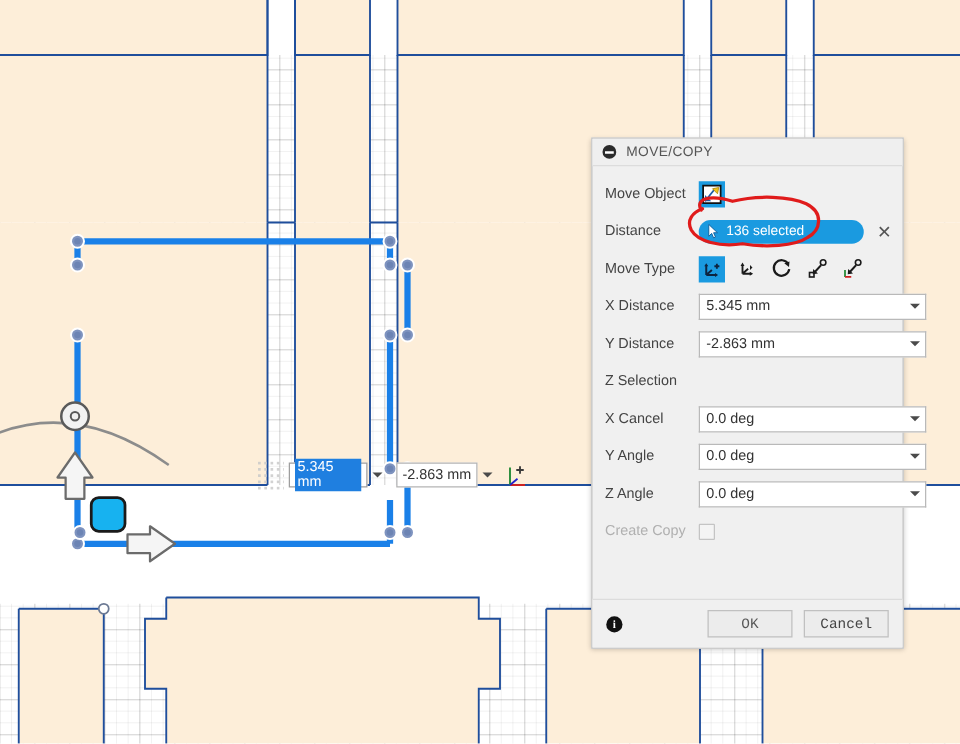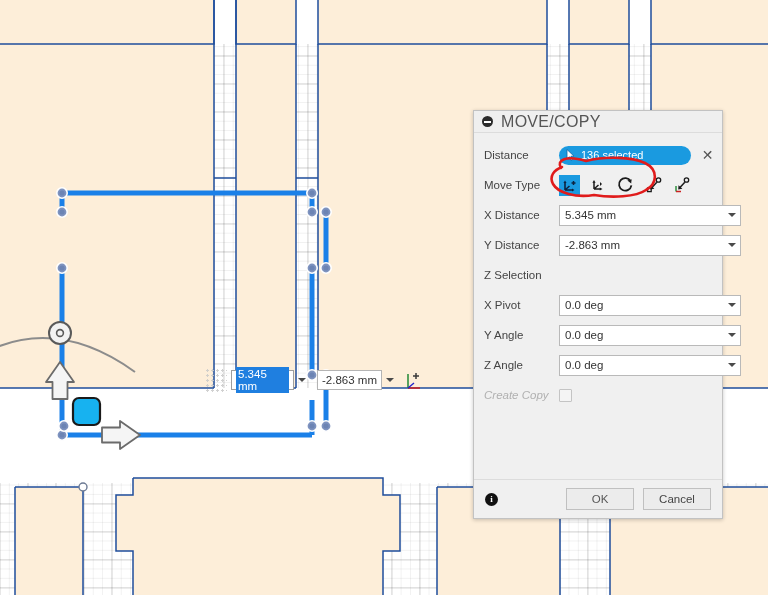--- a/index.html
+++ b/index.html
@@ -46,28 +46,28 @@
     height:21px;display:flex;align-items:center;gap:8px;
     padding:0 8px;background:#efefef;border-bottom:1px solid #dcdcdc;
   }
   .collapse-icon{
     width:11px;height:11px;border-radius:50%;background:#2b2b2b;
     position:relative;flex:none;cursor:pointer;
   }
   .collapse-icon::after{
     content:"";position:absolute;left:2px;top:5px;width:7px;height:1.5px;background:#fff;
   }
-  .dlg-title{font-size:16px;color:#555;letter-spacing:.3px;}
+  .dlg-title{font-size:11px;color:#555;letter-spacing:.3px;}
 
   .dlg-body{padding:7px 0 0 0;position:relative;}
   .row{
     display:flex;align-items:center;height:30px;padding:0 10px;
   }
   .row .lbl{width:75px;flex:none;font-size:11.5px;color:#444;}
-  .row.disabled .lbl{color:#b0b0b0;font-style:italic;}
+  .row.disabled .lbl{color:#b0b0b0;}
 
   
   .sel-pill{
     height:19px;min-width:115px;background:#1a9ae0;border-radius:9.5px;
     display:flex;align-items:center;gap:6px;padding:0 10px 0 7px;
     color:#fff;font-size:11px;cursor:pointer;
   }
   .cursor-glyph{width:9px;height:12px;flex:none;}
   .clear-x{
     margin-left:10px;width:13px;height:13px;flex:none;cursor:pointer;
@@ -113,21 +113,21 @@
   }
   .info-icon{
     width:13px;height:13px;border-radius:50%;background:#111;color:#fff;
     font-size:9px;font-weight:bold;display:flex;align-items:center;justify-content:center;
     font-family:"Liberation Serif",serif;cursor:pointer;
   }
   .btns{margin-left:auto;display:flex;gap:9px;}
   .btn{
     width:68px;height:22px;box-sizing:border-box;
     border:1px solid #c0c0c0;background:#ececec;
-    font-family:Liberation Sans, sans-serif;font-size:11.5px;color:#585858;
+    font-family:Liberation Mono, monospace;font-size:11.5px;color:#585858;
     display:flex;align-items:center;justify-content:center;cursor:pointer;
   }
   .btn.cancel{color:#444;}
 
   
   #inline-inputs{
     position:absolute;left:205px;top:368px;
     display:flex;align-items:center;gap:0;
   }
   .handle-dots{
@@ -325,20 +325,31 @@
 
   <div id="dialog">
 
     <div class="dlg-header">
       <span class="collapse-icon"></span>
       <span class="dlg-title">MOVE/COPY</span>
     </div>
 
     <div class="dlg-body">
 
+      <div class="row">
+        <span class="lbl">Move Object</span>
+        <span class="icon-btn sel">
+          <svg width="17" height="17" viewBox="0 0 17 17">
+            <rect x="1.5" y="1.5" width="14" height="14" fill="#ffffff" stroke="#111" stroke-width="1.4"></rect>
+            <path d="M3,14 L11,4" stroke="#1a5ca8" stroke-width="1.4" fill="none"></path>
+            <path d="M3,14 L3,9 L8,14 Z" fill="#1a5ca8"></path>
+            <path d="M9,4 L14,3 L13,8 Z" fill="#f0c419" stroke="#b08b10" stroke-width=".7"></path>
+          </svg>
+        </span>
+      </div>
 
       <div class="row">
         <span class="lbl">Distance</span>
         <span class="sel-pill">
           <svg class="cursor-glyph" viewBox="0 0 9 12">
             <path d="M1,0.5 L1,10 L3.3,7.7 L4.9,11.3 L6.4,10.6 L4.9,7.2 L8,7.2 Z" fill="#ffffff" stroke="#1264a3" stroke-width=".8"></path>
           </svg>
           <span>136 selected</span>
         </span>
         <span class="clear-x">✕</span>
@@ -410,21 +421,21 @@
               <span class="caret"></span>
             </span>
         </span>
       </div>
 
       <div class="row">
         <span class="lbl">Z Selection</span>
       </div>
 
       <div class="row">
-        <span class="lbl">X Pivot</span>
+        <span class="lbl">X Cancel</span>
         <span class="field">
           <input type="text" value="0.0 deg" style="">
           <span class="spin">
               <span class="caret"></span>
             </span>
         </span>
       </div>
 
       <div class="row">
         <span class="lbl">Y Angle</span>

